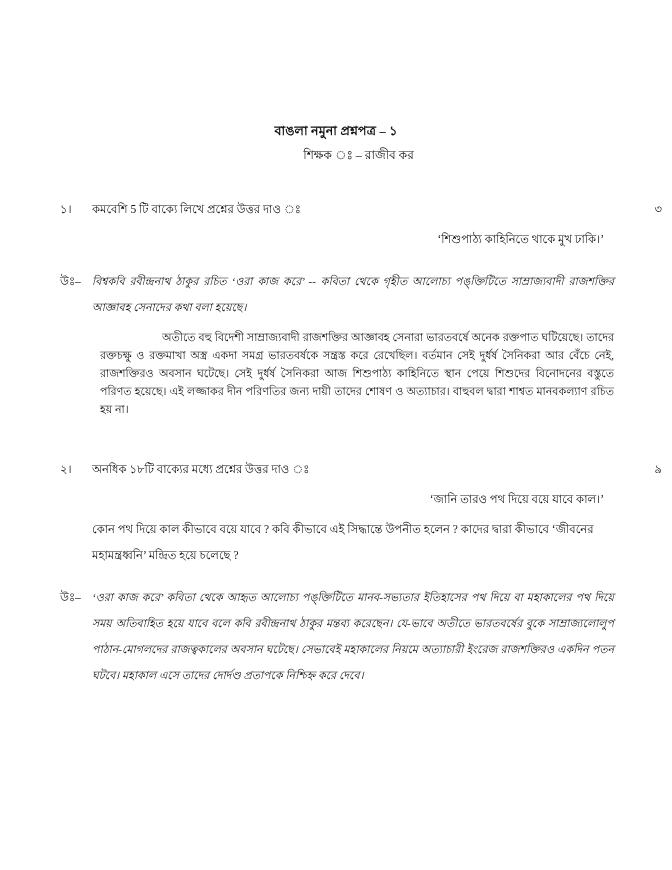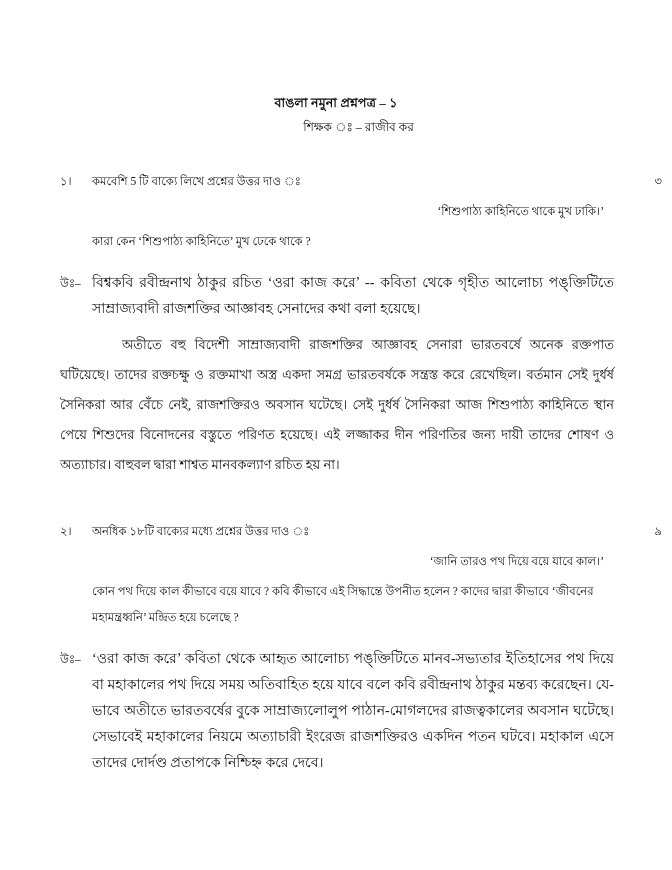--- a/index.html
+++ b/index.html
@@ -19,21 +19,21 @@
     width: 672px;
     height: 870px;
     box-sizing: border-box;
     padding: 0;
     position: relative;
   }
 
   
   .header {
     text-align: center;
-    margin-top: 92px;
+    margin-top: 120px;
   }
   .header .title {
     font-size: 12.5px;
     font-weight: bold;
     letter-spacing: 0.2px;
     line-height: 22px;
   }
   .header .teacher {
     font-size: 12px;
     line-height: 22px;
@@ -97,53 +97,54 @@
     padding-right: 58px;
   }
   .a-label {
     position: absolute;
     left: 60px;
     top: 0;
     font-size: 11.5px;
     line-height: 26px;
   }
   .a-lead {
-    font-size: 14px;
+    font-size: 11px;
     line-height: 26px;
     text-align: justify;
     text-justify: inter-word;
     padding-left: 32px;
+    font-style: italic;
   }
   .a-para {
-    font-size: 13px;
-    line-height: 30px;
+    font-size: 11px;
+    line-height: 18px;
     text-align: justify;
     text-justify: inter-word;
     text-indent: 62px;
     margin-top: 8px;
+    margin-left: 40px;
   }
 </style>
 </head>
 <body>
 
 <div class="page">
 
   <div class="header">
     <div class="title">বাঙলা নমুনা প্রশ্নপত্র – ১</div>
     <div class="teacher">শিক্ষক ঃ – রাজীব কর</div>
   </div>
 
   <div class="qblock q1">
     <div class="q-number">১।</div>
     <div class="q-stem">
       <span>কমবেশি 5 টি বাক্যে লিখে  প্রশ্নের উত্তর দাও ঃ</span>
       <span class="q-marks">৩</span>
     </div>
     <div class="q-quote">‘শিশুপাঠ্য কাহিনিতে থাকে মুখ ঢাকি।’</div>
-    <div class="q-sub">কারা কেন ‘শিশুপাঠ্য কাহিনিতে’ মুখ ঢেকে থাকে ?</div>
   </div>
 
   <div class="ablock">
     <div class="a-label">উঃ–</div>
     <div class="a-lead">বিশ্বকবি রবীন্দ্রনাথ  ঠাকুর  রচিত ‘ওরা কাজ করে’ -- কবিতা থেকে গৃহীত আলোচ্য পঙ্‌ক্তিটিতে সাম্রাজ্যবাদী  রাজশক্তির আজ্ঞাবহ সেনাদের কথা  বলা হয়েছে।</div>
     <div class="a-para">অতীতে বহু বিদেশী সাম্রাজ্যবাদী রাজশক্তির আজ্ঞাবহ সেনারা ভারতবর্ষে অনেক   রক্তপাত ঘটিয়েছে। তাদের  রক্তচক্ষু ও রক্তমাখা অস্ত্র একদা  সমগ্র ভারতবর্ষকে সন্ত্রস্ত করে  রেখেছিল।  বর্তমান সেই দুর্ধর্ষ  সৈনিকরা  আর  বেঁচে নেই,  রাজশক্তিরও  অবসান ঘটেছে।  সেই দুর্ধর্ষ  সৈনিকরা আজ  শিশুপাঠ্য কাহিনিতে স্থান   পেয়ে শিশুদের বিনোদনের  বস্তুতে পরিণত হয়েছে। এই লজ্জাকর দীন পরিণতির জন্য দায়ী তাদের শোষণ ও অত্যাচার। বাহুবল দ্বারা  শাশ্বত মানবকল্যাণ রচিত হয় না।</div>
   </div>
 
   <div class="qblock q2">
     <div class="q-number">২।</div>

